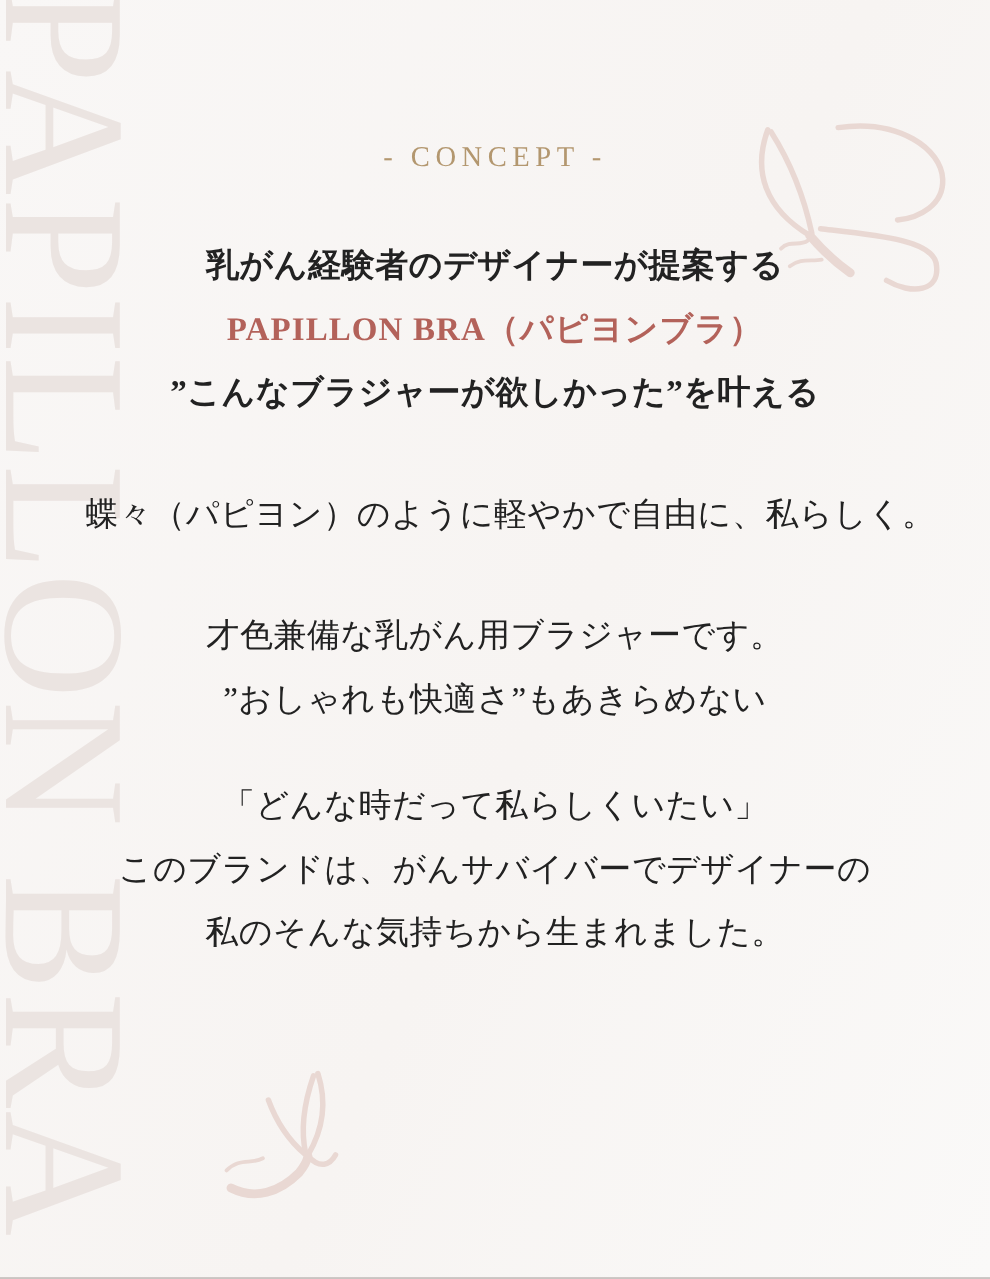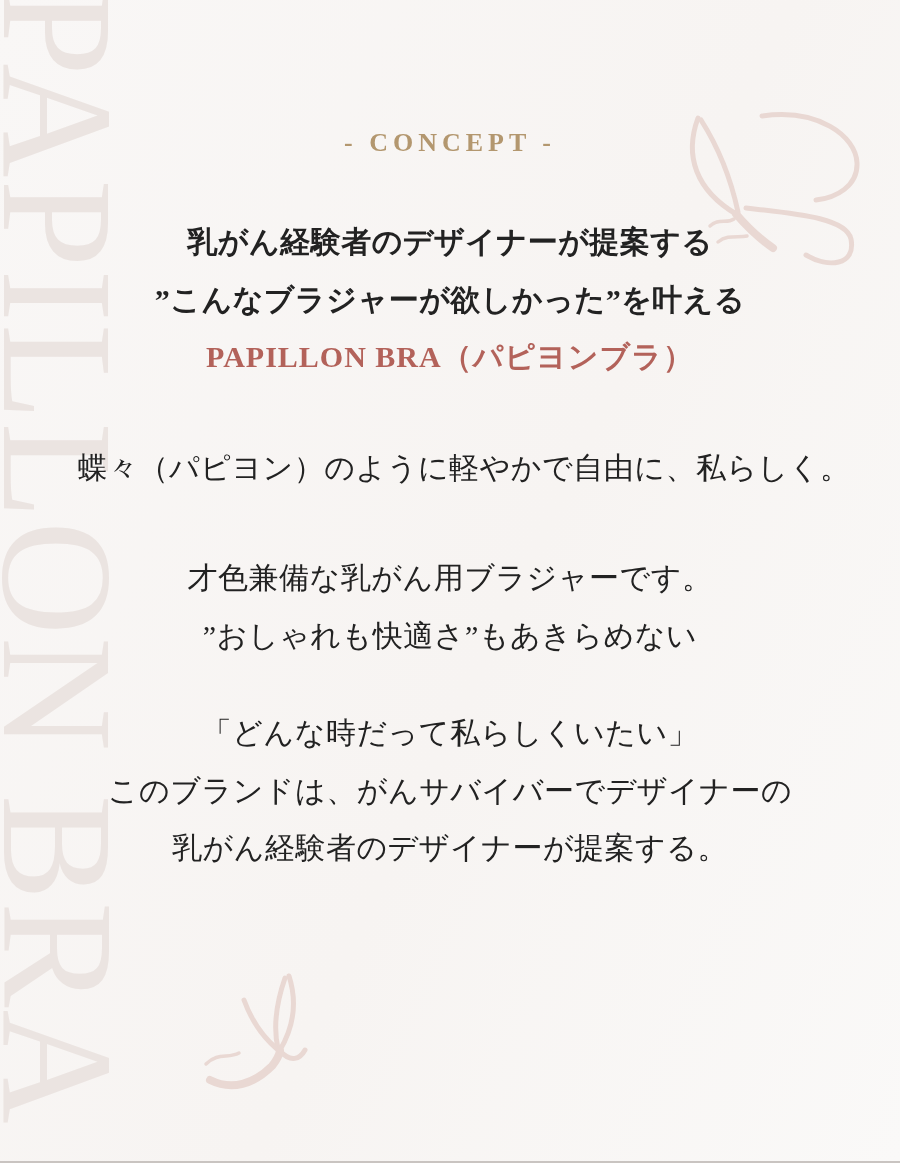--- a/index.html
+++ b/index.html
@@ -33,21 +33,21 @@
     left: 0;
     right: 0;
     top: 0;
     text-align: center;
     color: #222222;
   }
   .concept {
     margin: 126px 0 0 0;
     font-size: 26px;
     line-height: 34px;
-    font-weight: 700;
+    font-weight: 400;
     letter-spacing: 5px;
     color: #b3976f;
   }
   .para {
     margin: 0;
     font-size: 30px;
     line-height: 57.5px;
     letter-spacing: 0.5px;
     font-weight: 400;
   }
@@ -103,37 +103,37 @@
     <path class="thick" d="M18,108 C40,119 62,112 80,94 C84,89 87,84 88,79"></path>
     <path d="M88,79 C99,91 108,87 113,78"></path>
   </svg>
 
   <div class="content">
 
     <h2 class="concept">- CONCEPT -</h2>
 
     <p class="para p1">
       <span class="line">乳がん経験者のデザイナーが提案する</span>
+      <span class="line accent">PAPILLON BRA（パピヨンブラ）</span>
       <span class="line">”こんなブラジャーが欲しかった”を叶える</span>
-      <span class="line accent">PAPILLON BRA（パピヨンブラ）</span>
     </p>
 
     <p class="para p2">
       <span class="line">蝶々（パピヨン）のように軽やかで自由に、私らしく。</span>
     </p>
 
     <p class="para p3">
       <span class="line">才色兼備な乳がん用ブラジャーです。</span>
       <span class="line">”おしゃれも快適さ”もあきらめない</span>
     </p>
 
     <p class="para p4">
       <span class="line">「どんな時だって私らしくいたい」</span>
       <span class="line">このブランドは、がんサバイバーでデザイナーの</span>
-      <span class="line">乳がん経験者のデザイナーが提案する。</span>
+      <span class="line">私のそんな気持ちから生まれました。</span>
     </p>
 
 
   </div>
 
   <div class="bottom-rule"></div>
 
 </div>
 
 </body></html>

